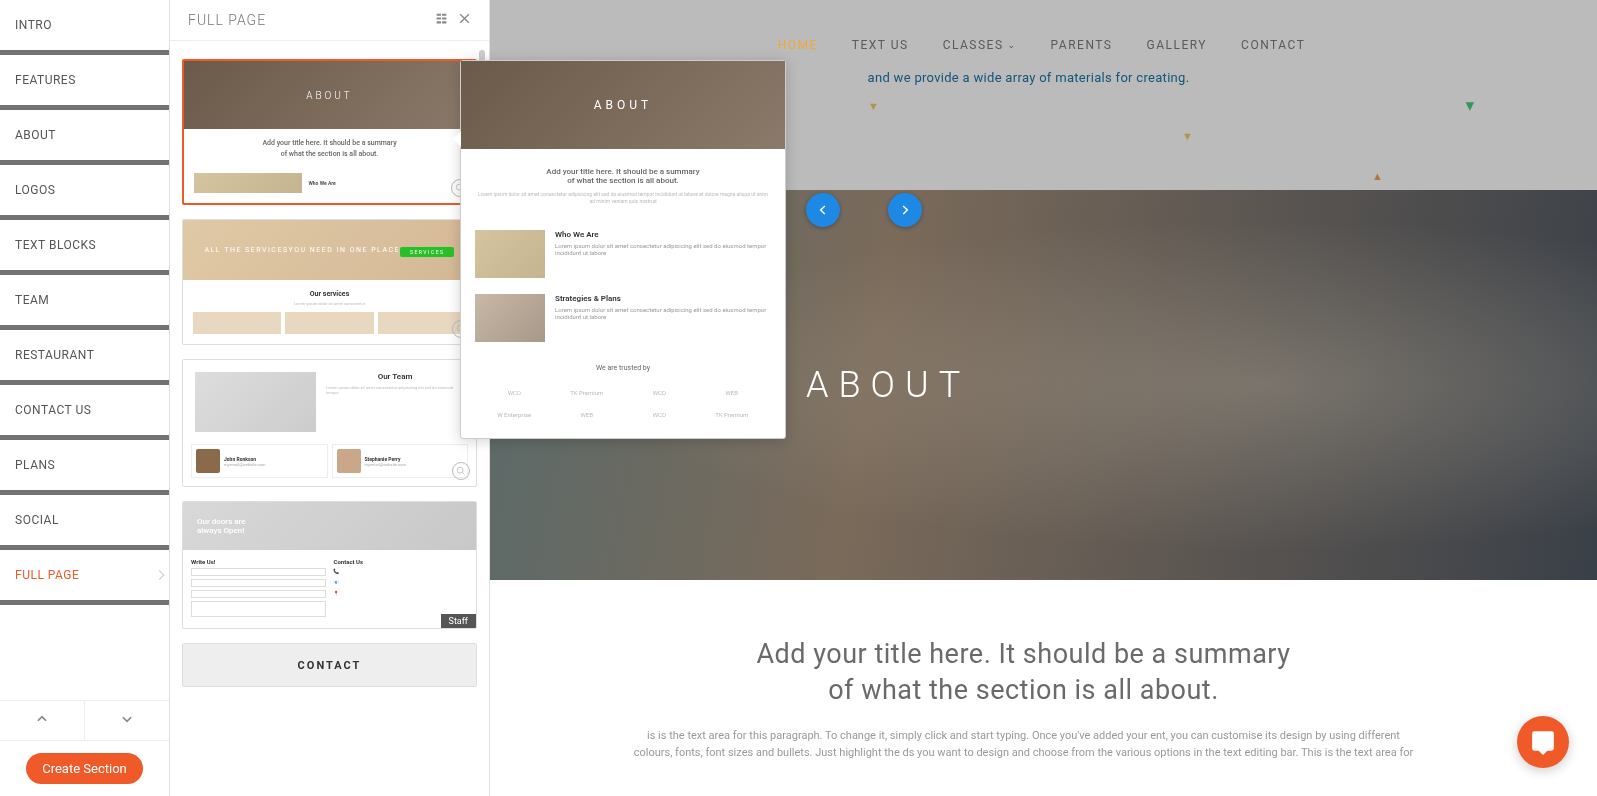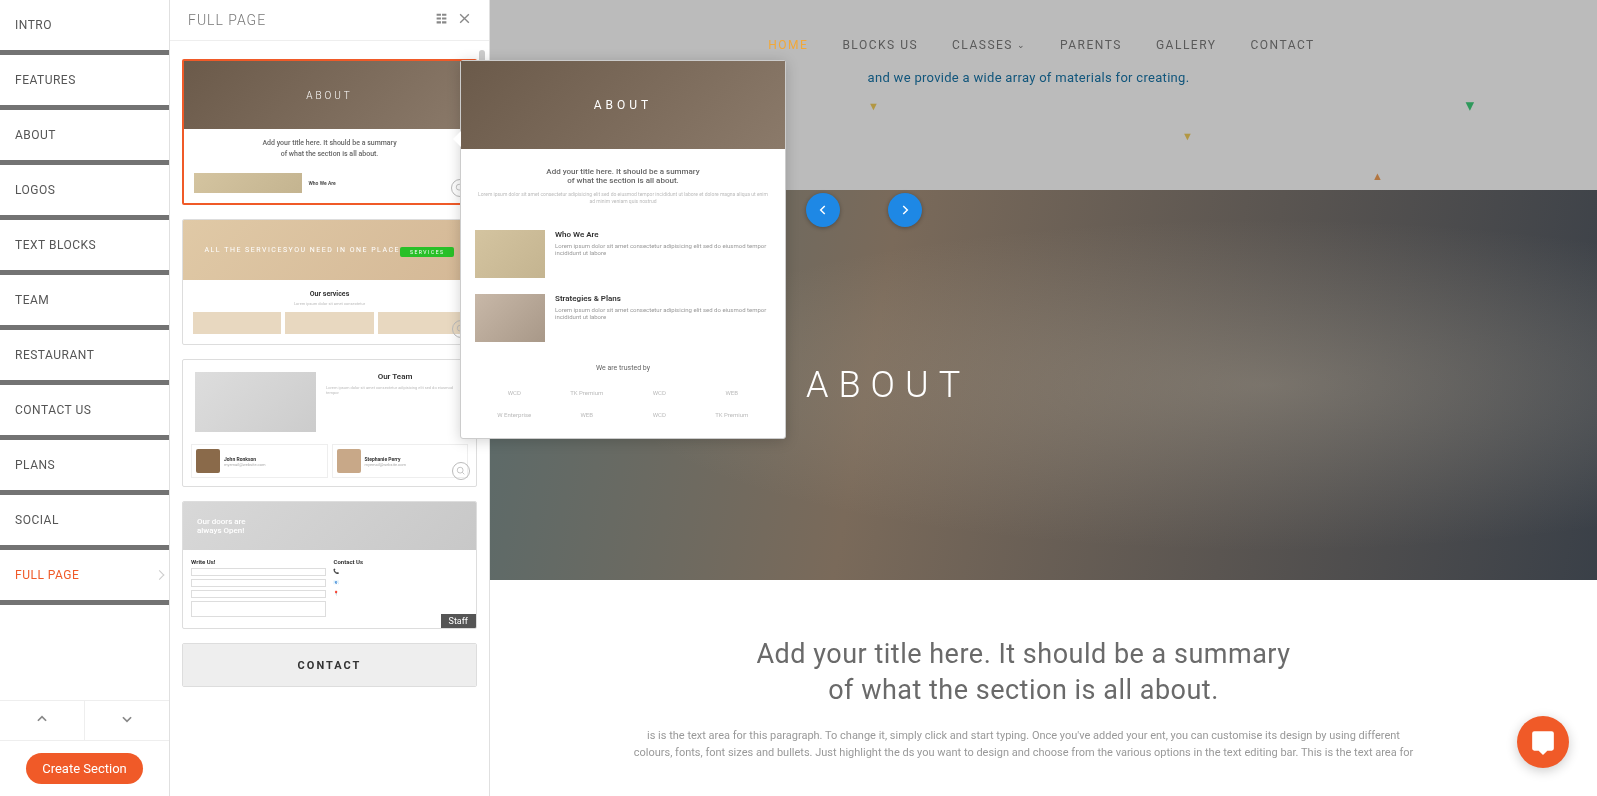--- a/index.html
+++ b/index.html
@@ -274,21 +274,21 @@
     <div class="pop-logo">W Enterprise</div>
     <div class="pop-logo">WEB</div>
     <div class="pop-logo">WCD</div>
     <div class="pop-logo">TK Premium</div>
   </div>
 </div>
 
 <div class="canvas-overlay"></div>
 <nav class="top-nav">
   <a class="current">HOME</a>
-  <a>BLOCKS US</a>
+  <a>TEXT US</a>
   <a>
       <span>CLASSES</span> 
       <span style="font-size:9px">⌄</span>
     </a>
   <a>PARENTS</a>
   <a>GALLERY</a>
   <a>CONTACT</a>
 </nav>
 <div class="canvas-text">and we provide a wide array of materials for creating.</div>
 <div class="dark-overlay"></div>

